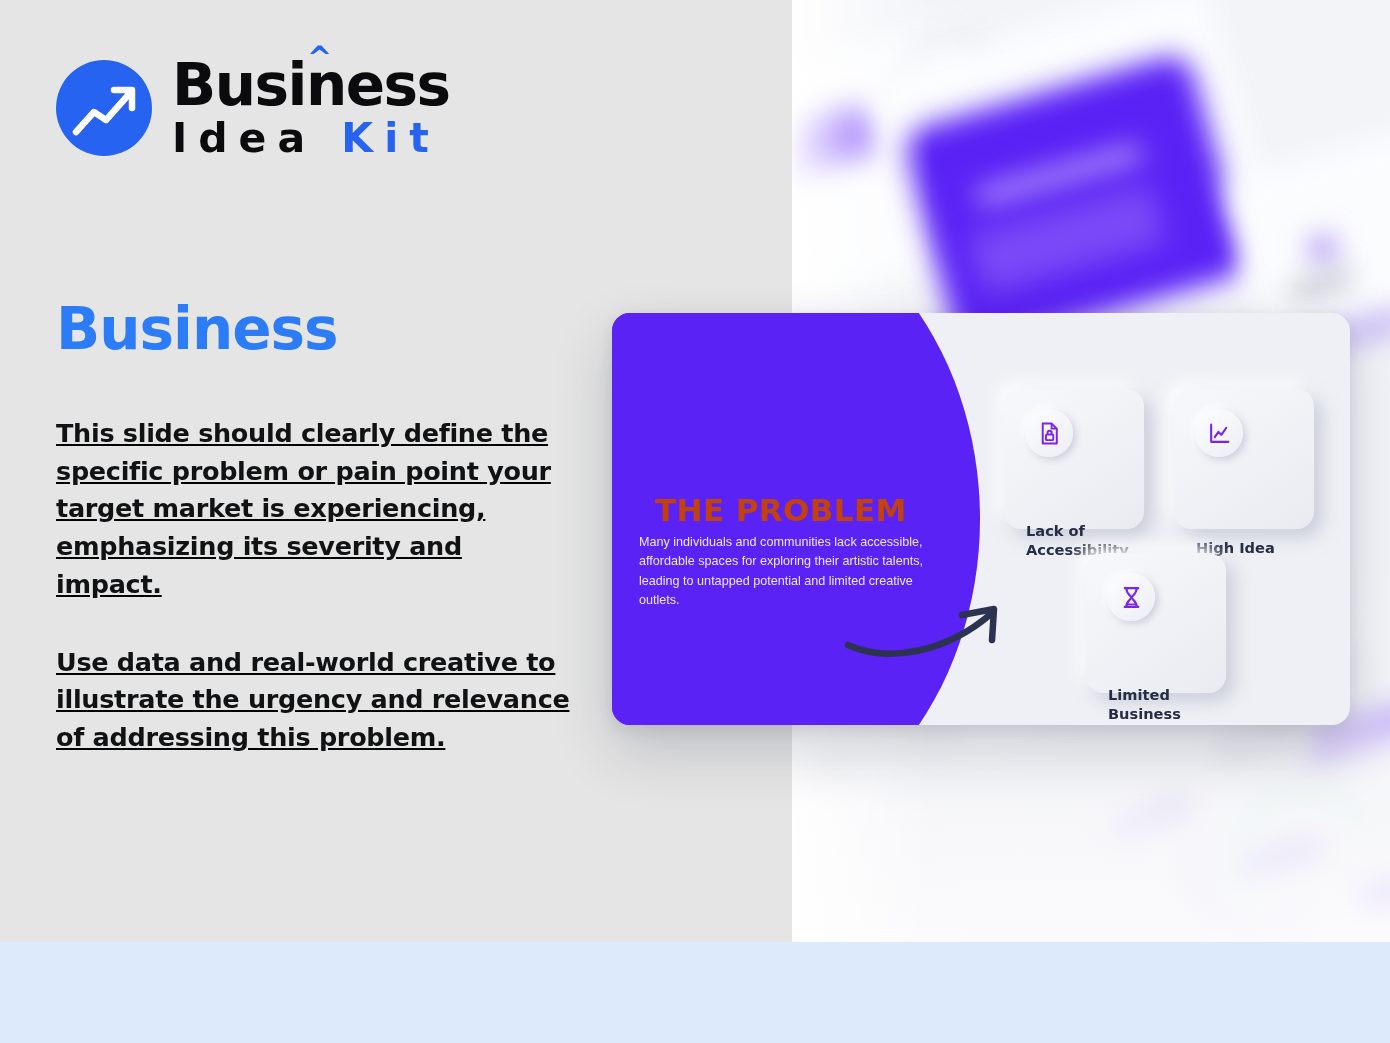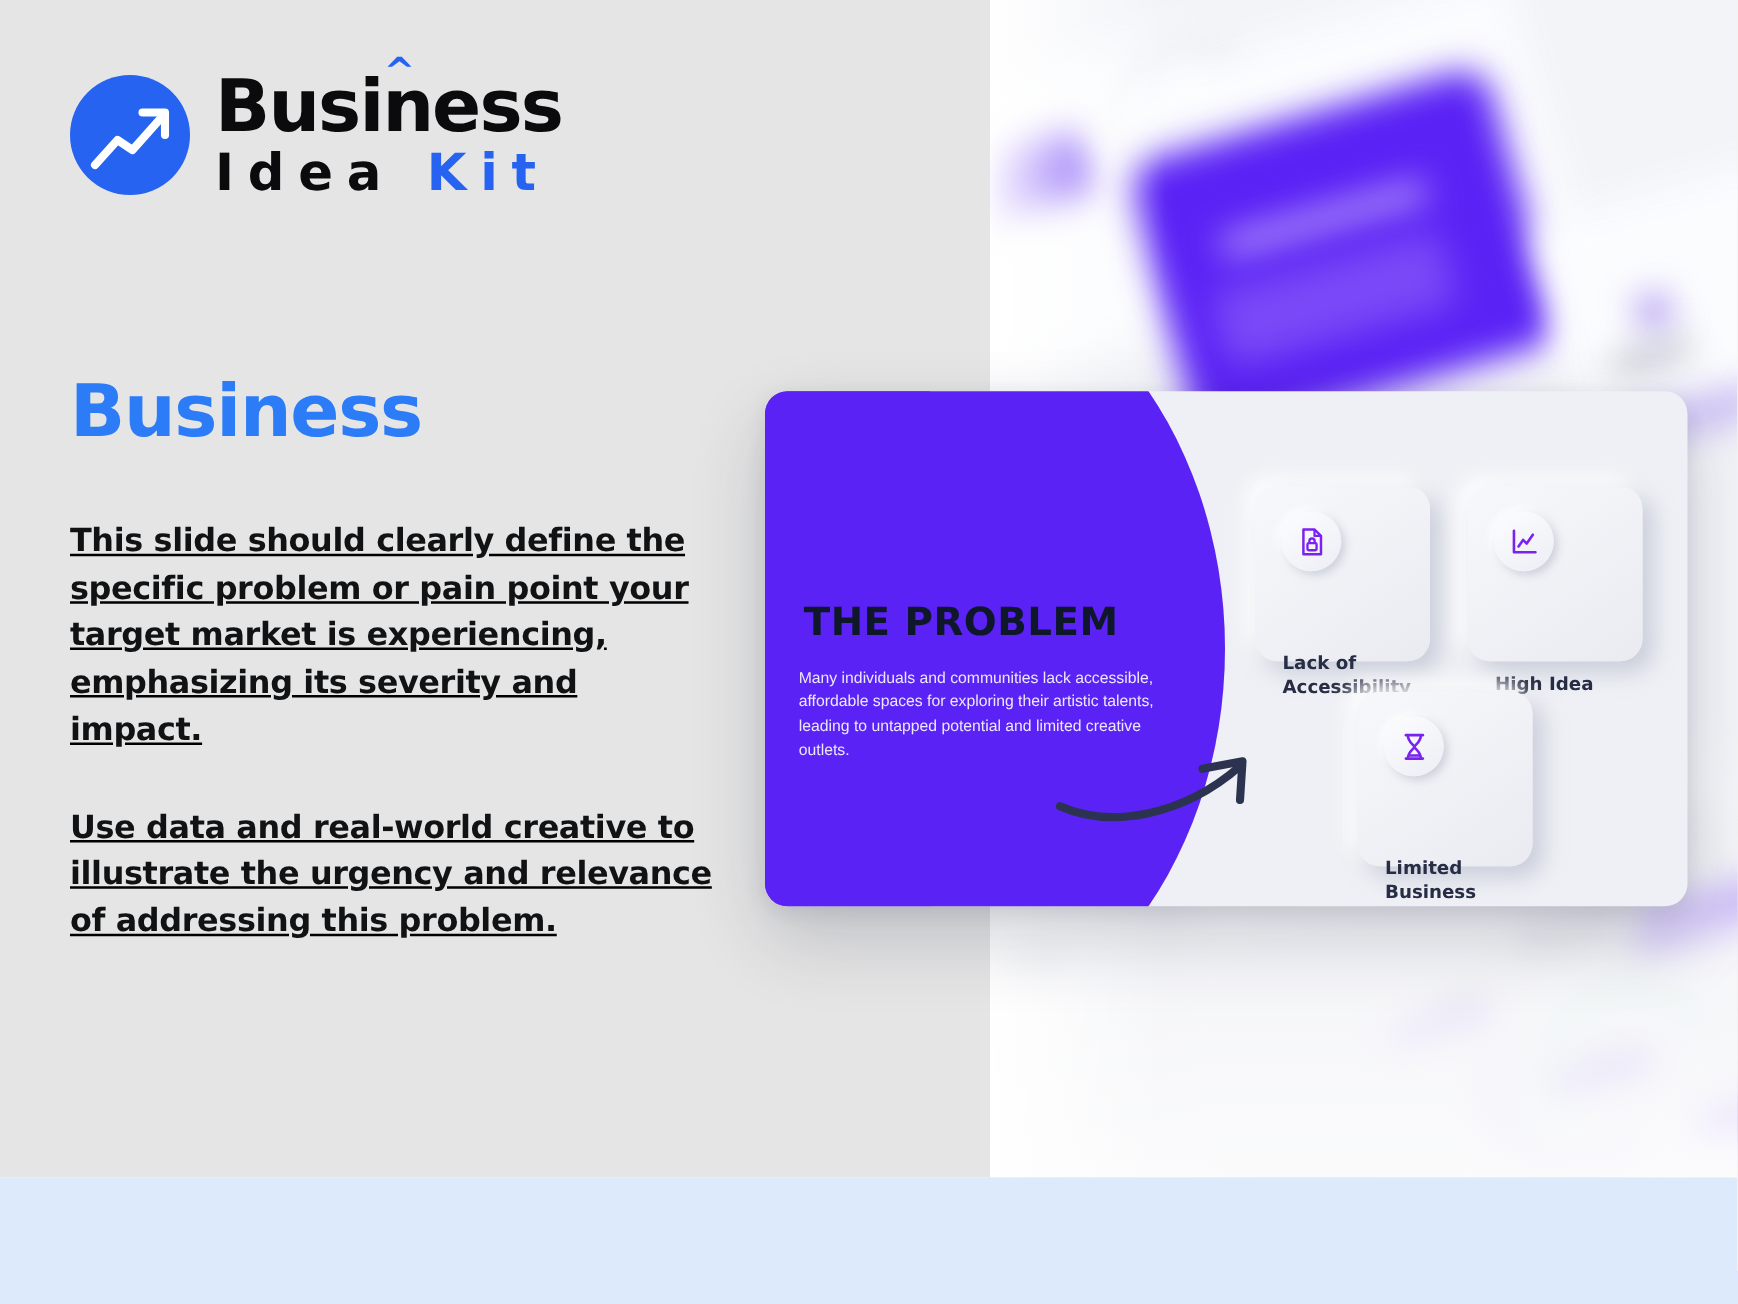--- a/index.html
+++ b/index.html
@@ -89,22 +89,22 @@
   }
   #purple-blob{
     position:absolute;left:-176px;top:-120px;width:544px;height:652px;
     border-radius:50%;background:#5a22f5;
   }
   #purple-left-fill{
     position:absolute;left:0;top:0;width:132px;height:412px;background:#5a22f5;
   }
   #slide-heading{
     position:absolute;left:27px;top:163px;width:300px;
-    font-size:31px;font-weight:700;color:#0f172a;letter-spacing:.4px;
-    font-family:"DejaVu Sans", sans-serif;margin:4px;
+    font-size:31px;font-weight:700;color:#c2410c;letter-spacing:.4px;
+    font-family:"DejaVu Sans", sans-serif;margin:16px;
   }
   #slide-desc{
     position:absolute;left:27px;top:220px;width:296px;
     font-size:12.6px;line-height:1.54;color:#ece7fd;
     font-family:"Liberation Sans", sans-serif;margin:0;
   }
 
   
   #curve-arrow{position:absolute;left:230px;top:280px;width:180px;height:70px;}
 

